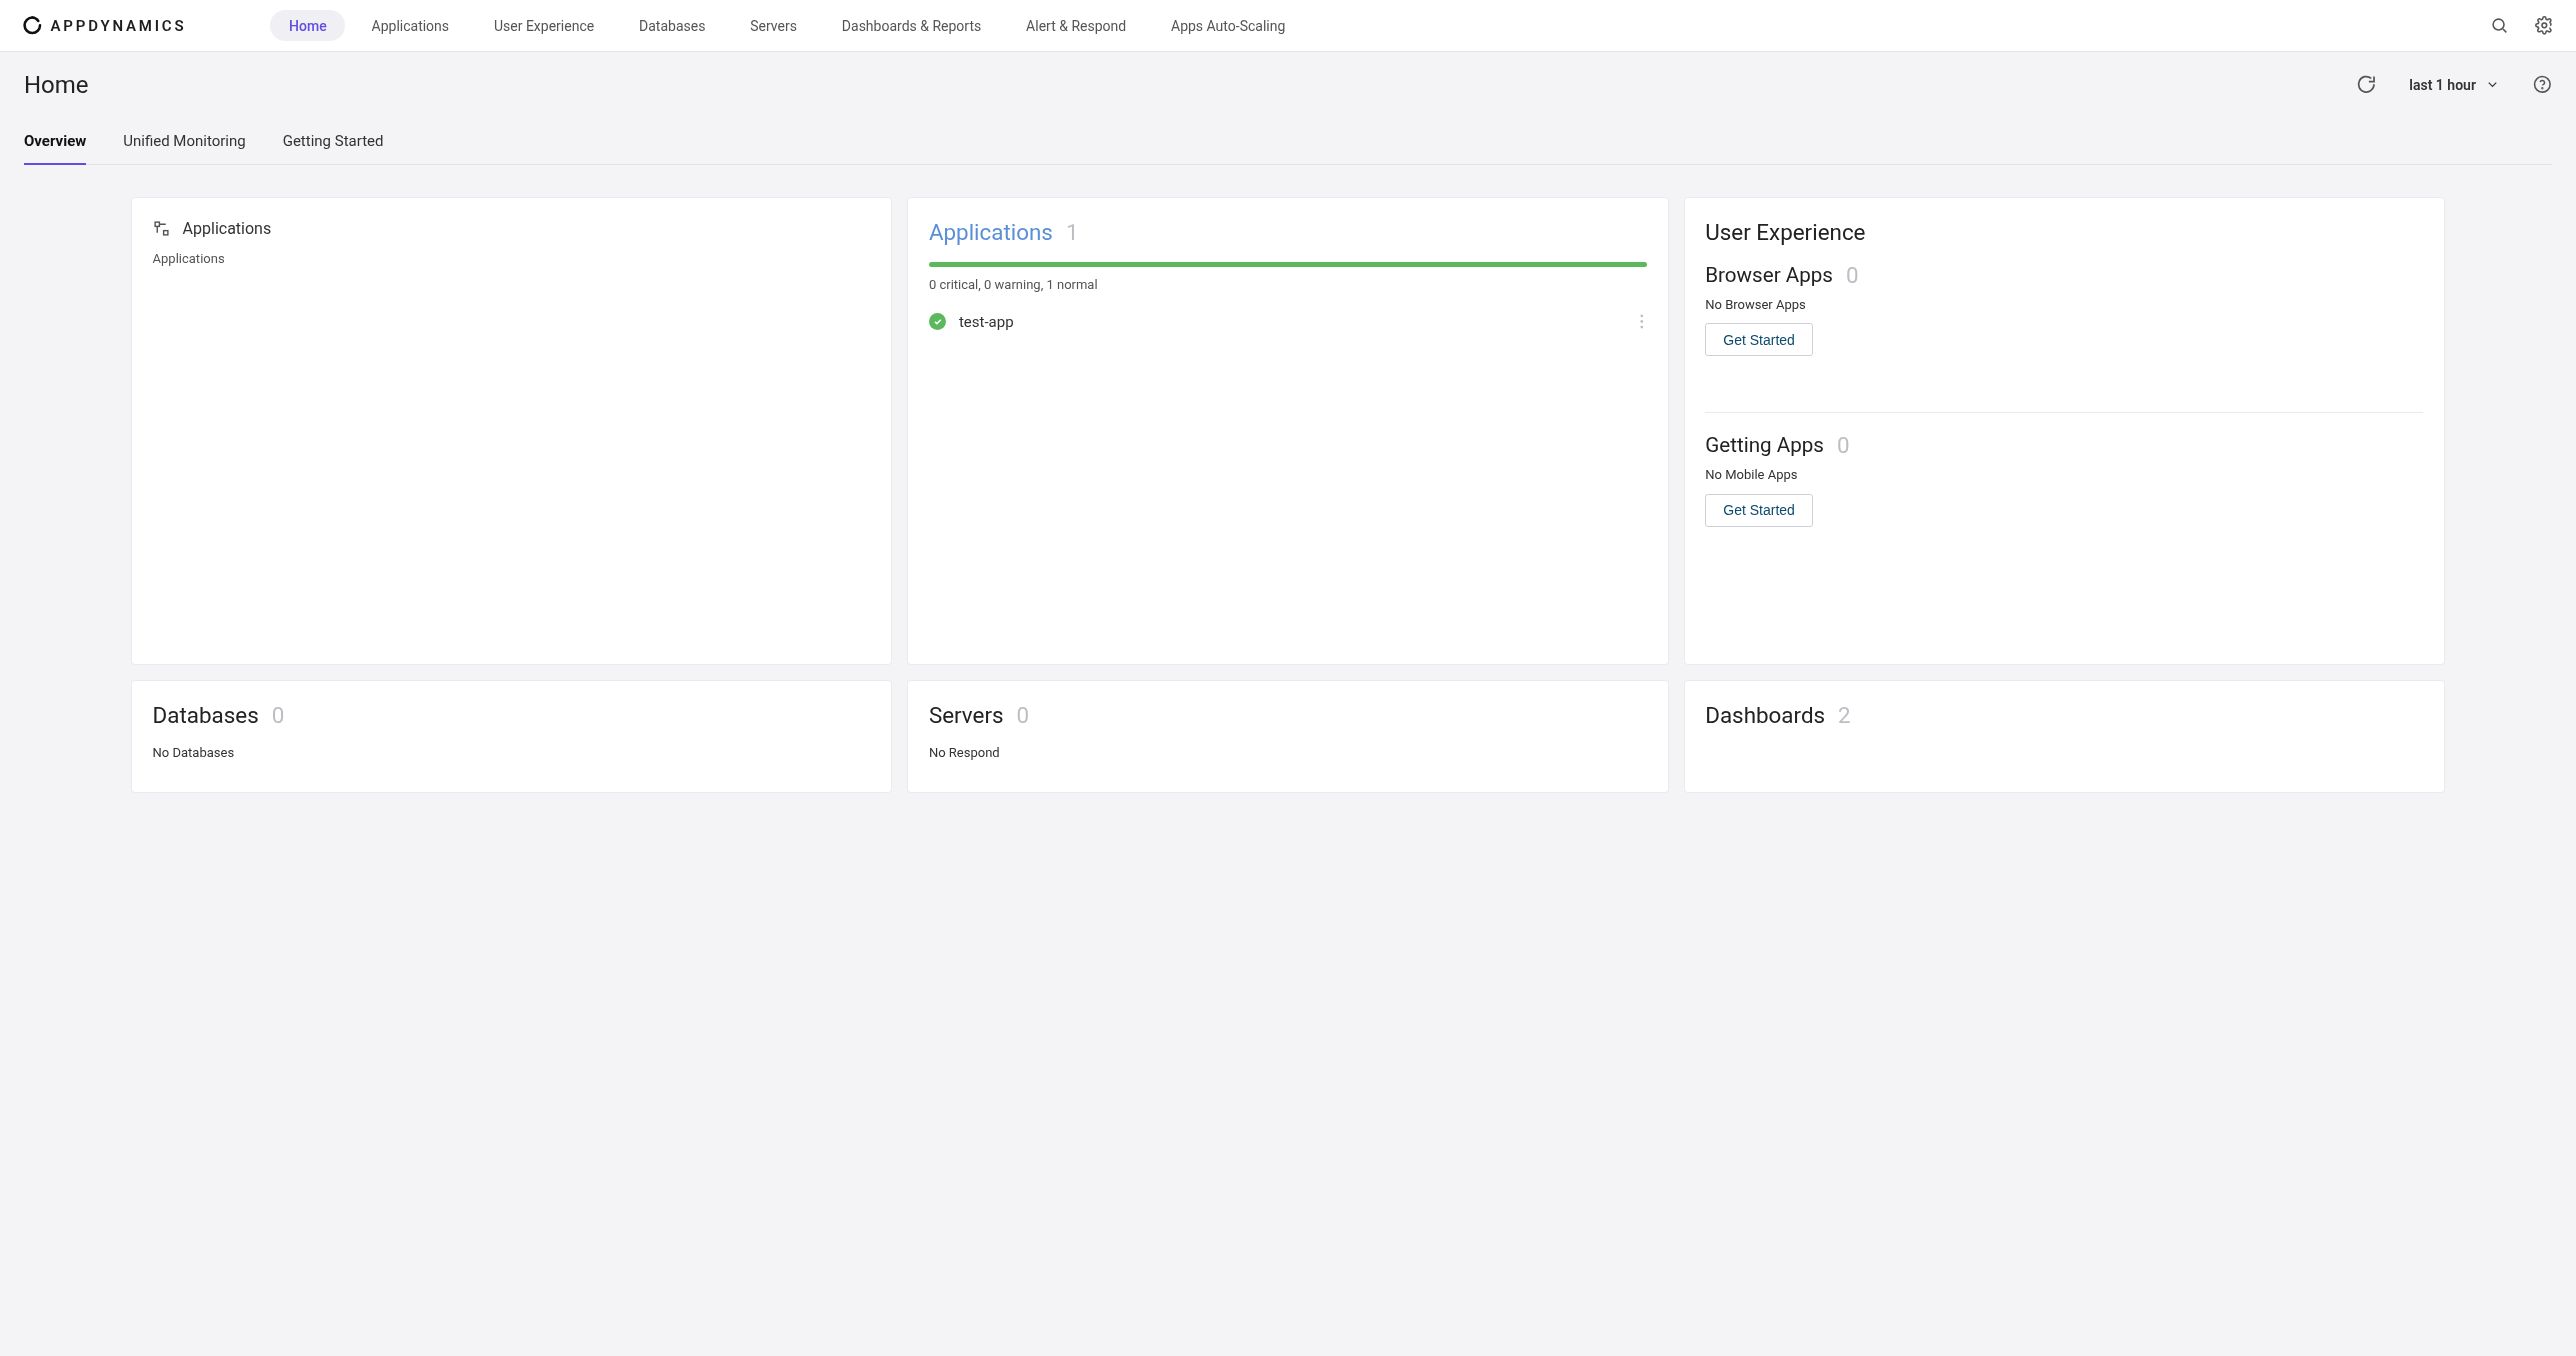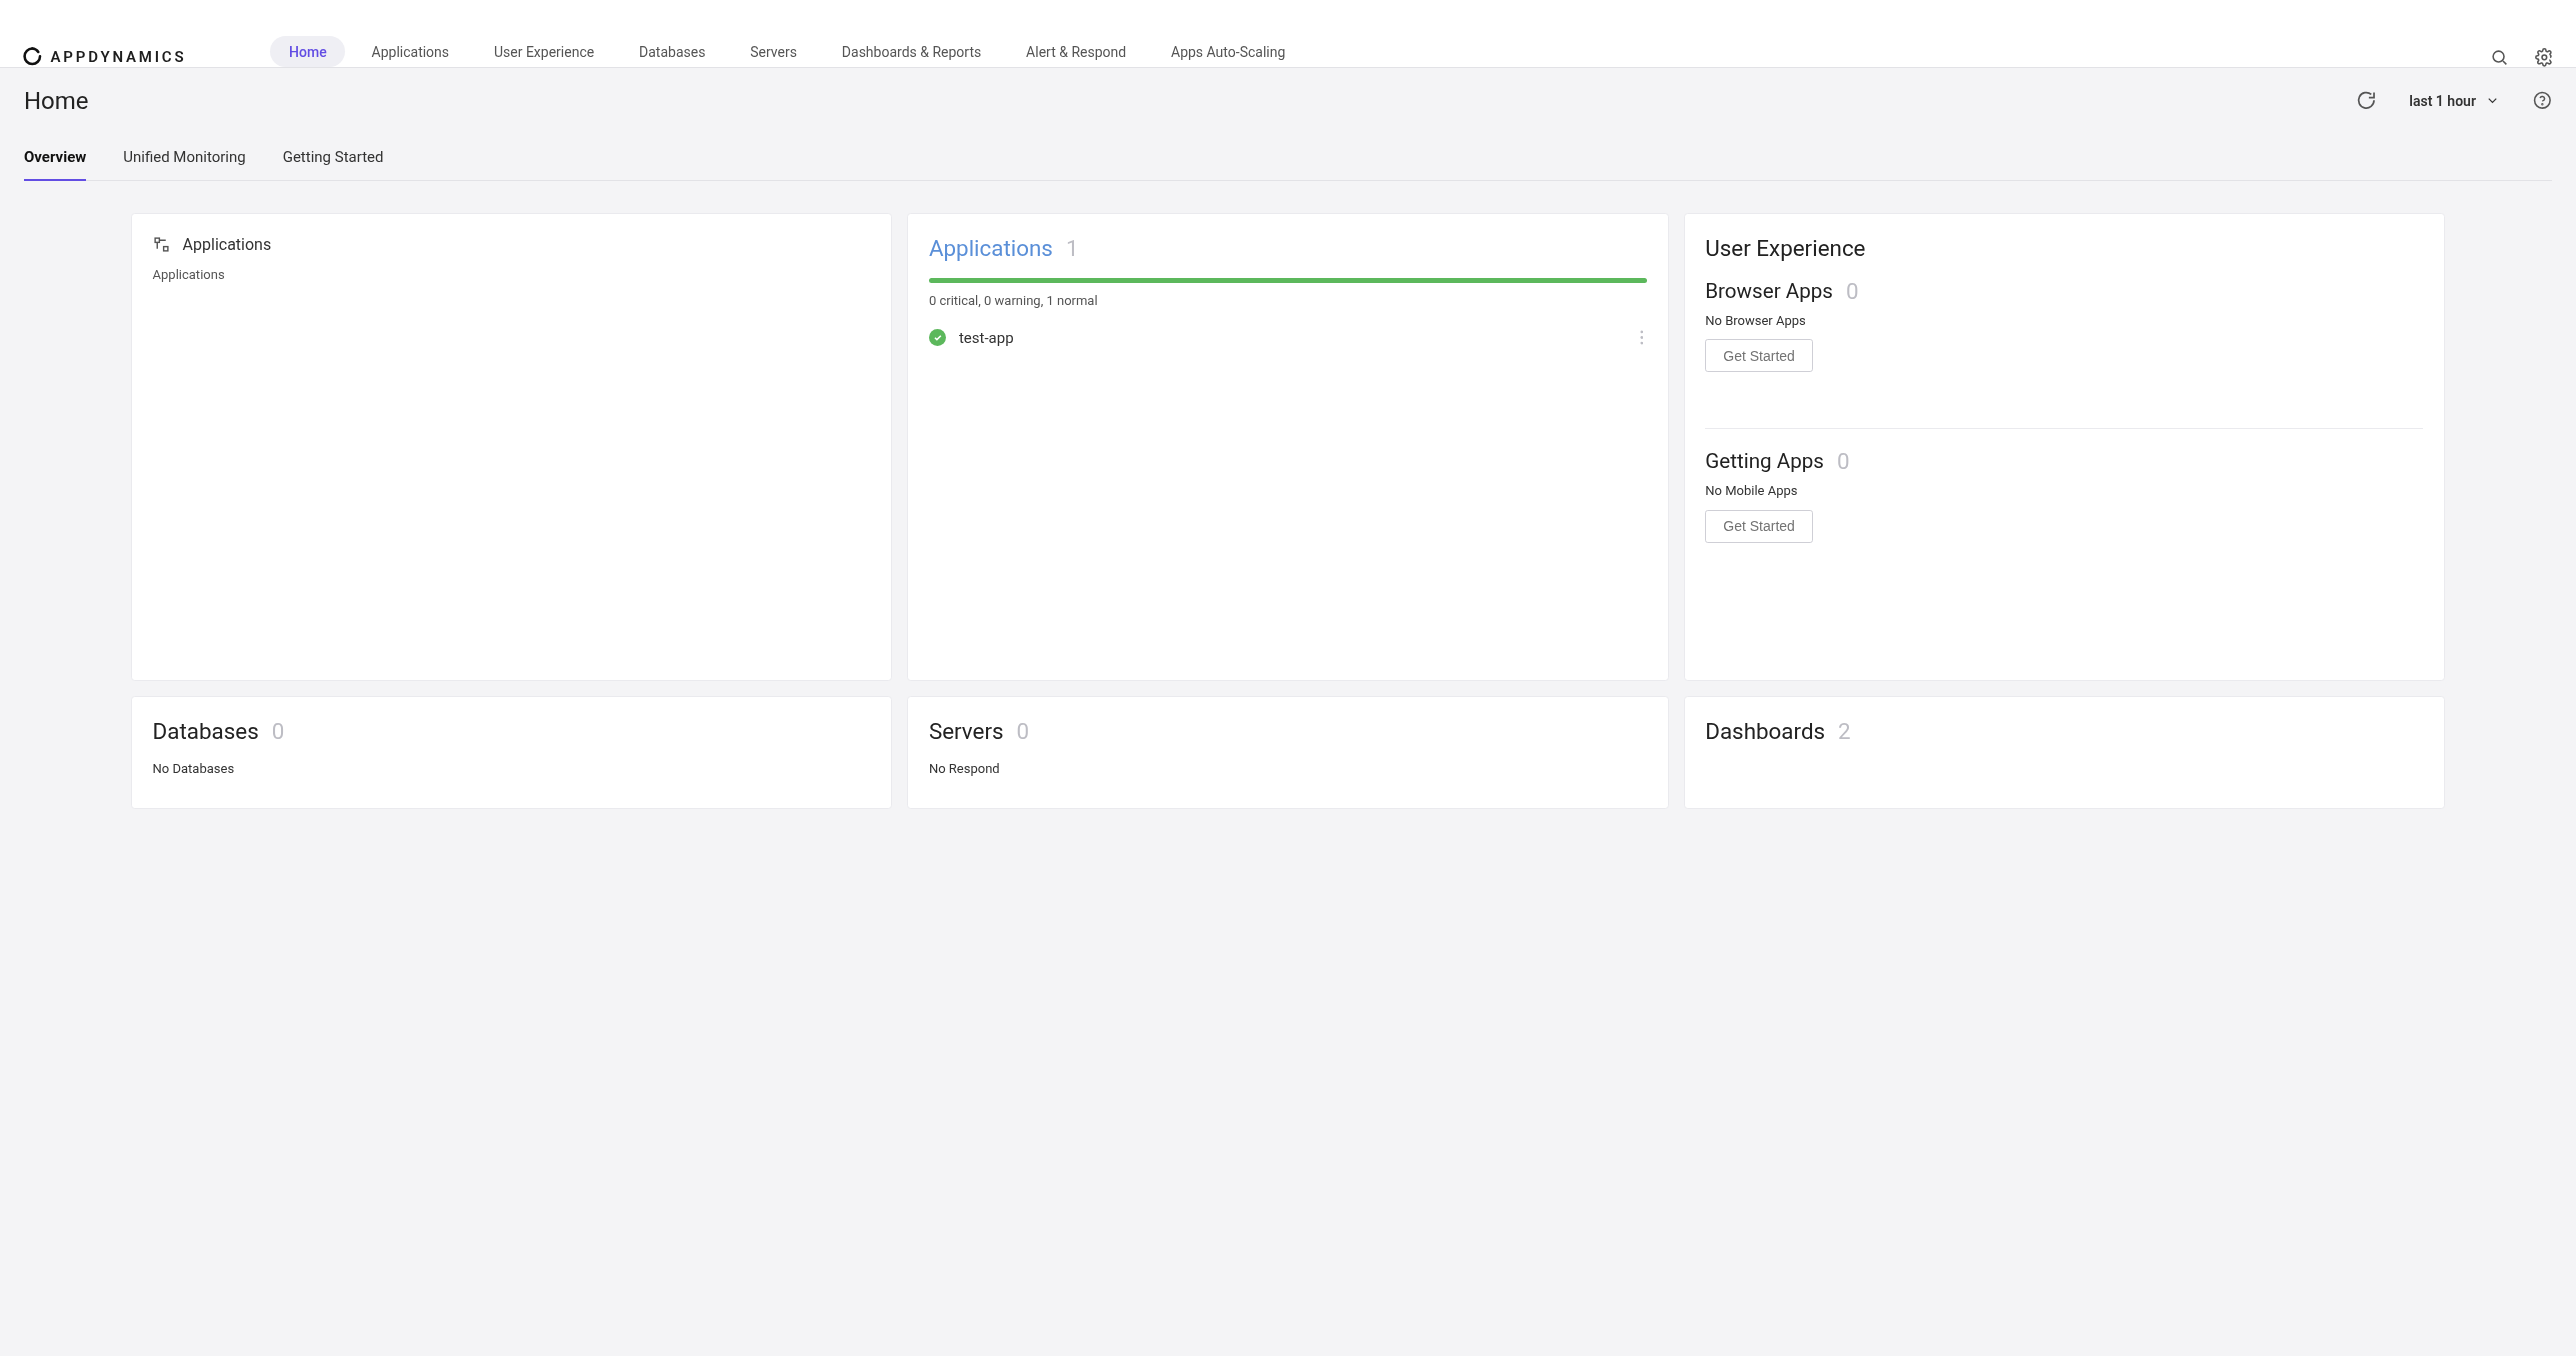--- a/index.html
+++ b/index.html
@@ -6,23 +6,23 @@
   body {
     font-family: -apple-system, BlinkMacSystemFont, "Segoe UI", Roboto, "Helvetica Neue", Arial, sans-serif;
     background: #f4f4f6;
     color: #333;
     font-size: 13px;
   }
   
   .topbar {
     background: #fff;
     border-bottom: 0.9px solid #e2e2e6;
-    height: 68px;
-    display: flex;
-    align-items: flex-end;
+    height: 52px;
+    display: flex;
+    align-items: center;
     padding: 0 22.4px;
   }
   .logo {
     display: flex;
     align-items: center;
     gap: 7.5px;
     font-weight: 600;
     letter-spacing: 2.8px;
     font-size: 15px;
     color: #1e1e1e;
@@ -204,21 +204,21 @@
     margin-bottom: 11.2px;
   }
   .btn {
     display: inline-block;
     padding: 7.5px 17px;
     border: 0.9px solid #cfcfd6;
     background: #fff;
     border-radius: 2.8px;
     font-size: 14px;
     cursor: pointer;
-    color: #737373;
+    color: #0c4a6e;
   }
   .divider {
     border: none;
     border-top: 0.9px solid #eaeaee;
     margin: 56px 0 18.7px 0;
   }
   svg { display: block; }
 </style>
 </head>
 <body>

